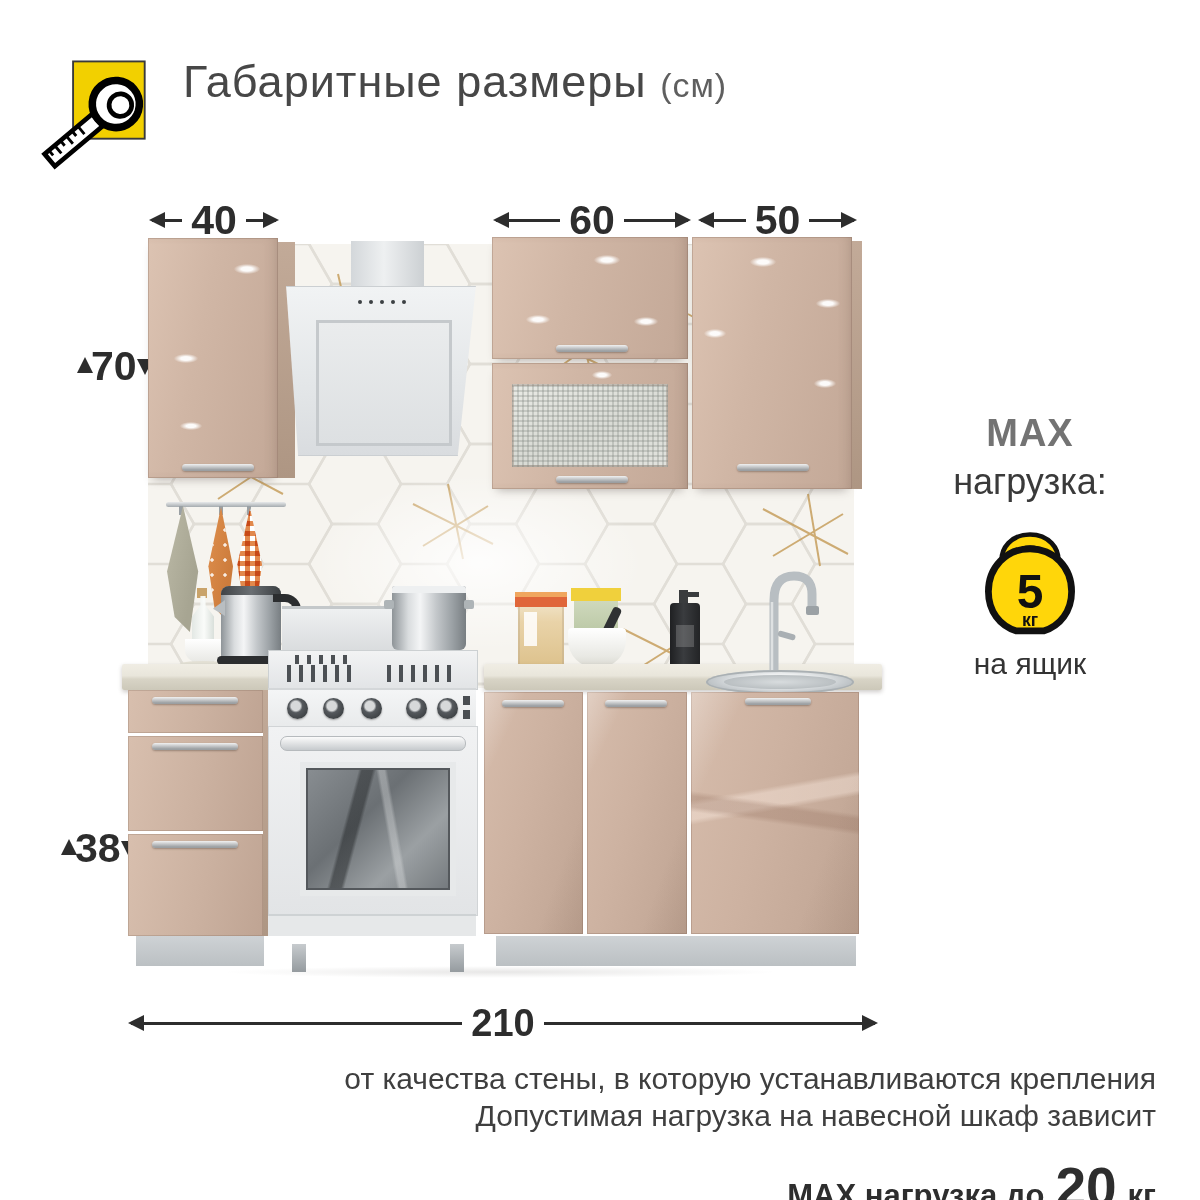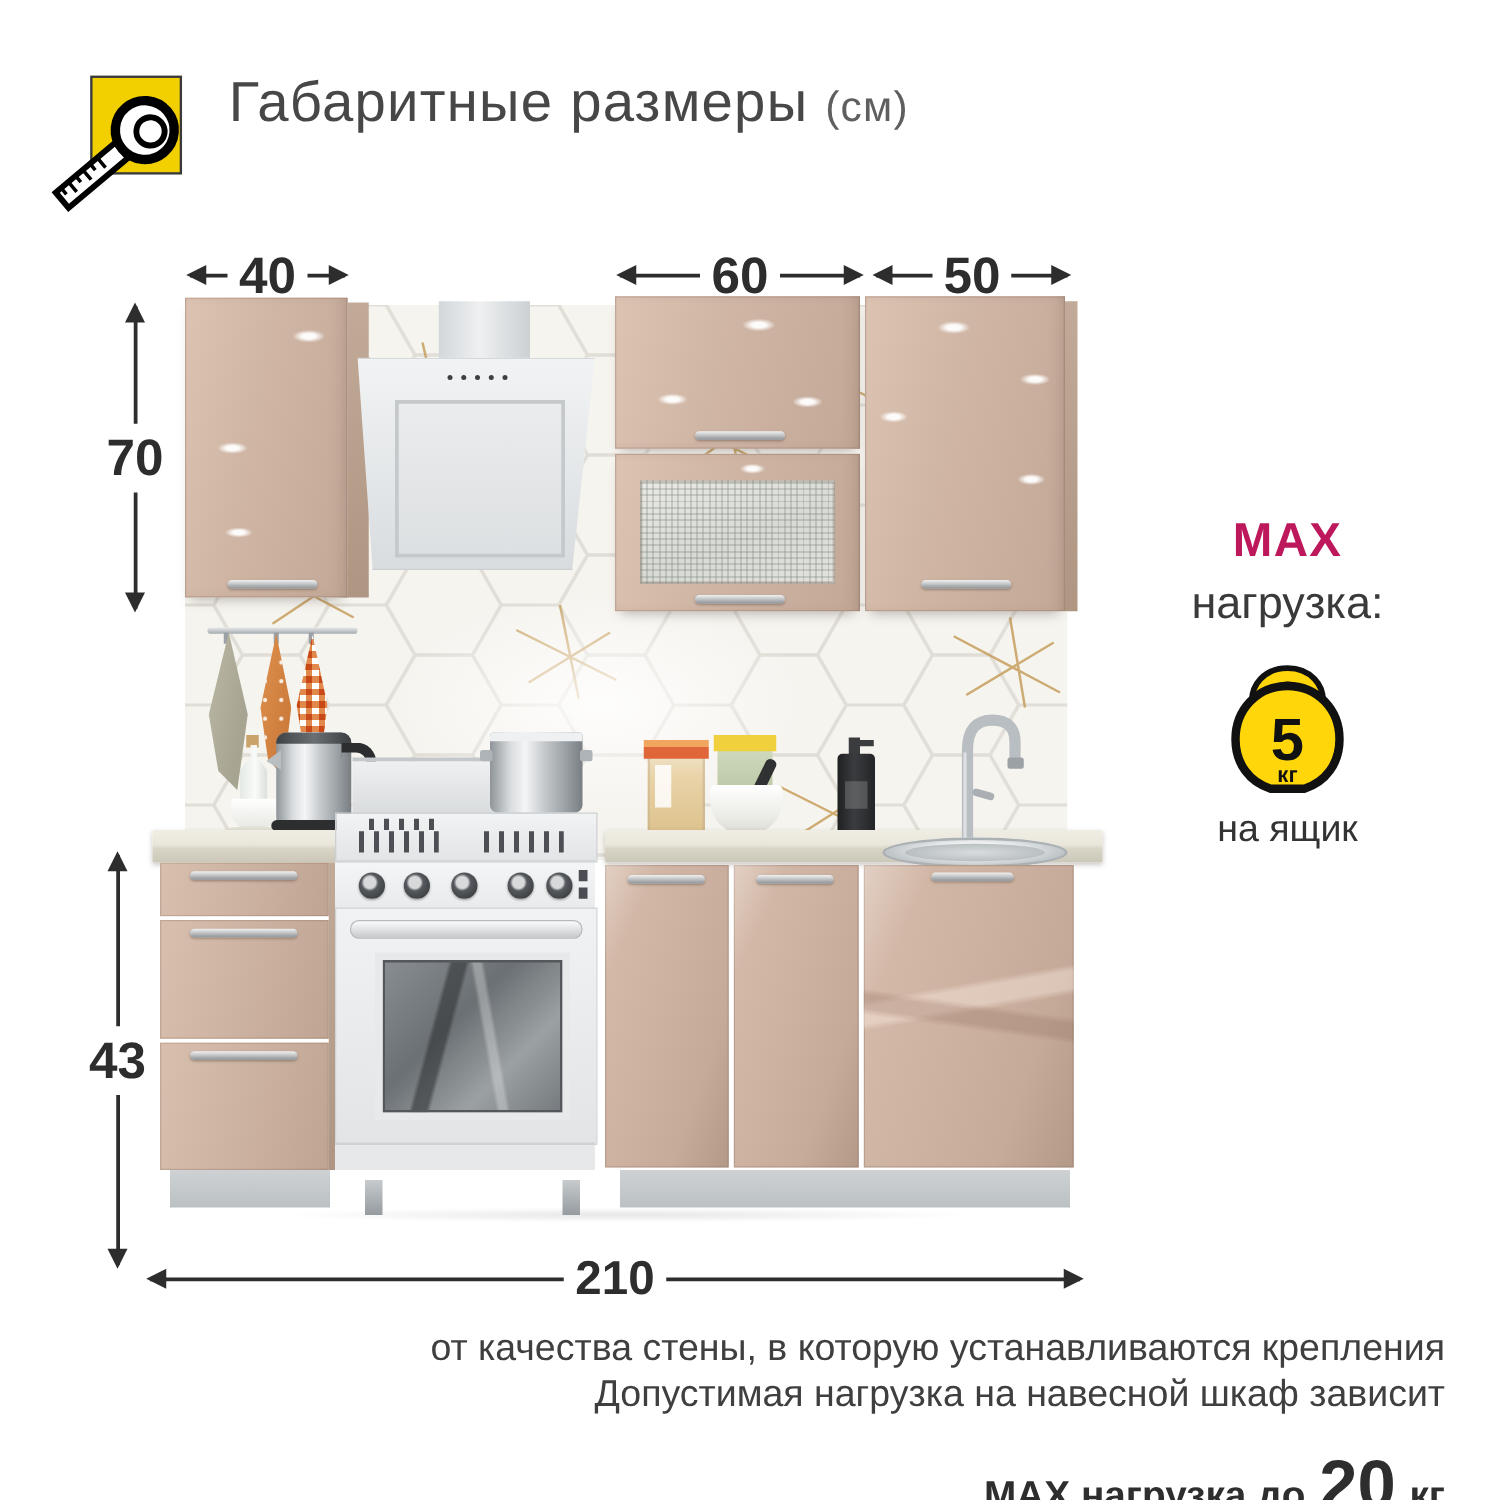--- a/index.html
+++ b/index.html
@@ -9,21 +9,21 @@
 
   
   .hdr-icon{position:absolute;left:58px;top:52px;width:98px;height:98px;overflow:visible}
   .title{position:absolute;left:183px;top:56px;font-size:45px;font-weight:500;color:#474747;letter-spacing:1px;white-space:nowrap}
   .title .unit{font-size:34px;color:#5f5f5f;font-weight:400}
   .banner{position:absolute;left:184px;top:109px;width:646px;height:41px;background:#e2252b;color:#fff;
           font-weight:700;font-size:26px;display:flex;align-items:center;justify-content:center;white-space:nowrap}
 
   
   .hdim{position:absolute;display:flex;align-items:center;gap:9px;height:42px}
-  .vdim{position:absolute;display:flex;flex-direction:column;align-items:center;gap:7px}
+  .vdim{position:absolute;display:flex;flex-direction:row;align-items:center;gap:7px}
   .dlabel{font-weight:800;color:#2d2d2d;line-height:1}
   .dline{position:relative;background:#2d2d2d}
   .dline.h{height:3px;flex:1;min-width:12px}
   .dline.v{width:3px;flex:1;min-height:12px}
   .dline.h.al::before{content:"";position:absolute;left:-3px;top:-7px;border-top:8.5px solid transparent;border-bottom:8.5px solid transparent;border-right:16px solid #2d2d2d}
   .dline.h.ar::after{content:"";position:absolute;right:-3px;top:-7px;border-top:8.5px solid transparent;border-bottom:8.5px solid transparent;border-left:16px solid #2d2d2d}
   .dline.v.au::before{content:"";position:absolute;top:-3px;left:-7px;border-left:8.5px solid transparent;border-right:8.5px solid transparent;border-bottom:16px solid #2d2d2d}
   .dline.v.ad::after{content:"";position:absolute;bottom:-3px;left:-7px;border-left:8.5px solid transparent;border-right:8.5px solid transparent;border-top:16px solid #2d2d2d}
 
   
@@ -39,21 +39,21 @@
   .counter{position:absolute;background:linear-gradient(180deg,#f0ede4 0%,#e9e6db 45%,#d8d4c6 58%,#ccc8b9 100%);border-radius:2px;box-shadow:0 2px 4px rgba(80,70,60,.28)}
   .plinth{position:absolute;background:linear-gradient(180deg,#ced2d5,#bbc0c3)}
   .steel{background:linear-gradient(90deg,#8e9498 0%,#d9dcde 22%,#f4f5f6 38%,#c3c7ca 60%,#9aa0a4 82%,#787e82 100%)}
   .towel{position:absolute;clip-path:polygon(50% 0,90% 52%,68% 100%,28% 88%,8% 52%)}
   .knob{position:absolute;width:21px;height:21px;border-radius:50%;
         background:radial-gradient(circle at 42% 38%,#d7d9da 0 26%,#55595d 38%,#2e3234 100%);box-shadow:0 1px 2px rgba(0,0,0,.35)}
   .grate{position:absolute;background:repeating-linear-gradient(90deg,#4c5054 0 4px,rgba(0,0,0,0) 4px 12px)}
 
   
   .maxload{position:absolute;left:912px;top:412px;width:236px;text-align:center}
-  .ml1{font-size:38px;font-weight:800;color:#be185d;letter-spacing:1px}
+  .ml1{font-size:38px;font-weight:800;color:#737373;letter-spacing:1px}
   .ml2{font-size:36px;font-weight:400;color:#3a3a3a;margin-top:6px}
   .ml3{font-size:30px;color:#333;margin-top:6px}
   .kb{display:block;margin:16px auto 4px auto}
 
   
   .footnote{position:absolute;right:44px;top:1060px;text-align:right;color:#3f3f3f}
   .fline{font-size:30px;line-height:37px;font-weight:400}
   .fbold{margin-top:26px;display:flex;justify-content:flex-end;align-items:baseline;gap:11px;font-weight:700;font-size:31px;color:#2e2e2e}
   .fbig{font-size:55px;font-weight:800;line-height:1}
 </style>
@@ -91,24 +91,24 @@
     <span class="dlabel" style="font-size:41px">50</span>
     <div class="dline h ar"></div>
   </div>
   <div class="vdim" style="left:84px;top:245px;height:242px;width:48px">
     <div class="dline v au"></div>
     <span class="dlabel" style="font-size:41px">70</span>
     <div class="dline v ad"></div>
   </div>
   <div class="vdim" style="left:68px;top:684px;height:328px;width:52px">
     <div class="dline v au"></div>
-    <span class="dlabel" style="font-size:41px">43</span>
+    <span class="dlabel" style="font-size:41px">38</span>
     <div class="dline v ad"></div>
   </div>
-  <div class="hdim" style="left:120px;top:1002px;width:744px">
+  <div class="hdim" style="left:131px;top:1002px;width:744px">
     <div class="dline h al"></div>
     <span class="dlabel" style="font-size:38px">210</span>
     <div class="dline h ar"></div>
   </div>
 
   <div class="abs" style="left:0;top:0;width:1200px;height:1200px">
 
     <svg class="abs" style="left:148px;top:244px" width="706" height="444">
       <defs>
         <pattern id="hx" width="138" height="80" patternUnits="userSpaceOnUse">

